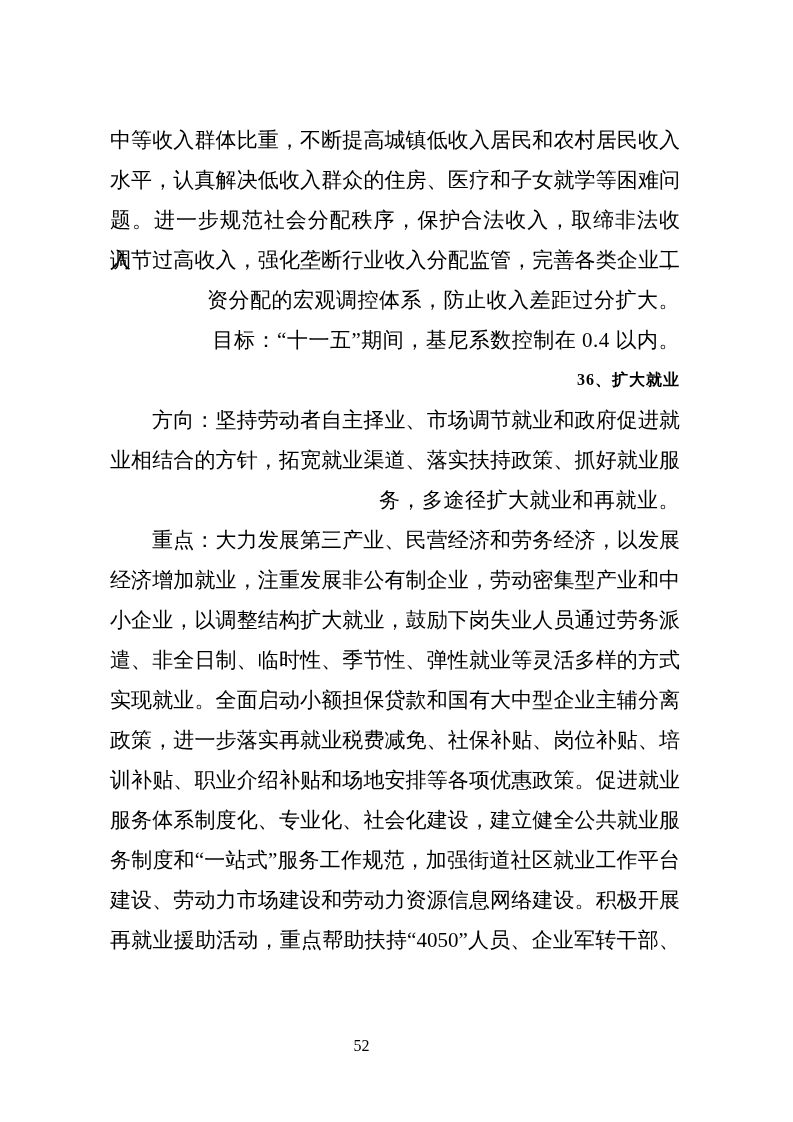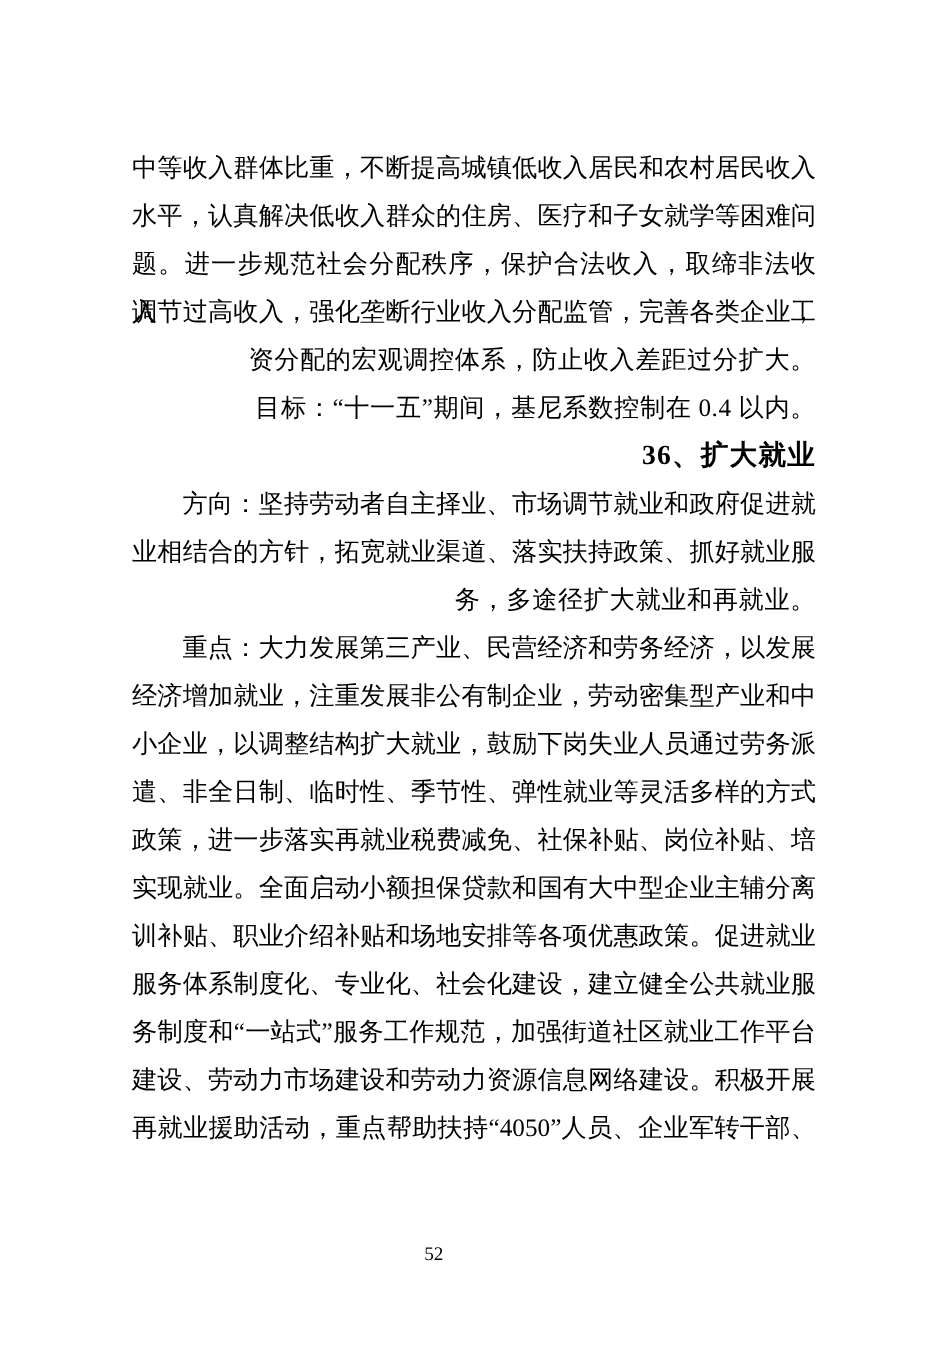--- a/index.html
+++ b/index.html
@@ -41,21 +41,21 @@
     white-space: normal;
     text-align: justify;
     text-align-last: justify;
     letter-spacing: 0;
   }
   .line.indent {
     text-indent: 2em;
   }
   .line.heading {
     font-weight: bold;
-    font-size: 23px;
+    font-size: 16px;
     letter-spacing: 1px;
   }
   .page-number {
     position: absolute;
     left: 0;
     top: 1036px;
     width: 100%;
     text-align: center;
     font-size: 16px;
     line-height: 20px;
@@ -73,22 +73,22 @@
     <div class="line">资分配的宏观调控体系，防止收入差距过分扩大。</div>
     <div class="line indent">目标：“十一五”期间，基尼系数控制在 0.4 以内。</div>
     <div class="line heading indent">36、扩大就业</div>
     <div class="line just indent">方向：坚持劳动者自主择业、市场调节就业和政府促进就</div>
     <div class="line just">业相结合的方针，拓宽就业渠道、落实扶持政策、抓好就业服</div>
     <div class="line">务，多途径扩大就业和再就业。</div>
     <div class="line just indent">重点：大力发展第三产业、民营经济和劳务经济，以发展</div>
     <div class="line just">经济增加就业，注重发展非公有制企业，劳动密集型产业和中</div>
     <div class="line just">小企业，以调整结构扩大就业，鼓励下岗失业人员通过劳务派</div>
     <div class="line just">遣、非全日制、临时性、季节性、弹性就业等灵活多样的方式</div>
+    <div class="line just">实现就业。全面启动小额担保贷款和国有大中型企业主辅分离</div>
     <div class="line just">政策，进一步落实再就业税费减免、社保补贴、岗位补贴、培</div>
-    <div class="line just">实现就业。全面启动小额担保贷款和国有大中型企业主辅分离</div>
     <div class="line just">训补贴、职业介绍补贴和场地安排等各项优惠政策。促进就业</div>
     <div class="line just">服务体系制度化、专业化、社会化建设，建立健全公共就业服</div>
     <div class="line just">务制度和“一站式”服务工作规范，加强街道社区就业工作平台</div>
     <div class="line just">建设、劳动力市场建设和劳动力资源信息网络建设。积极开展</div>
     <div class="line just">再就业援助活动，重点帮助扶持“4050”人员、企业军转干部、</div>
   </div>
   <div class="page-number">52</div>
 </div>
 
 </body></html>

